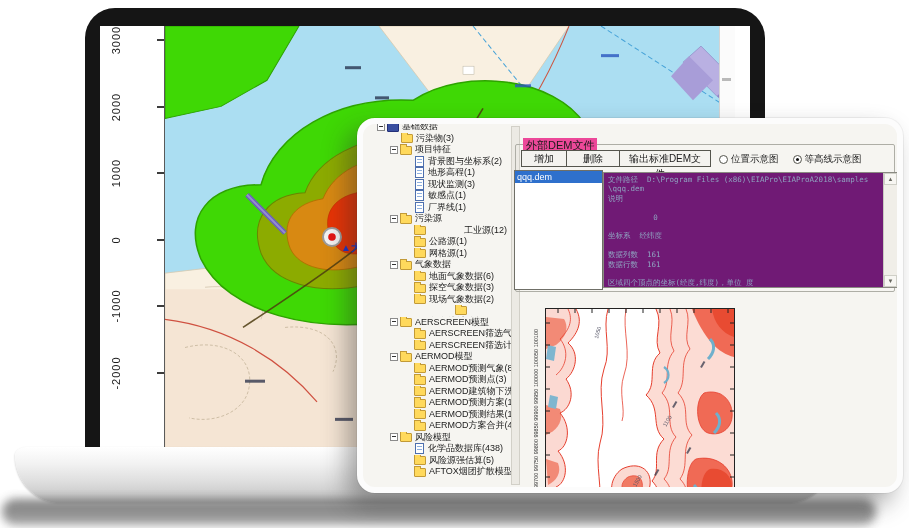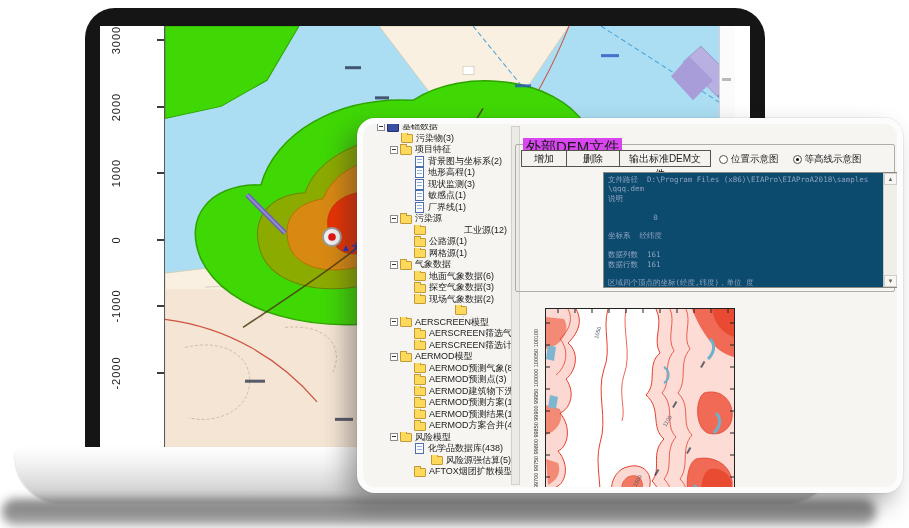--- a/index.html
+++ b/index.html
@@ -40,36 +40,36 @@
   .ic-folder{width:12px;height:9px;background:#ffd95c;border:1px solid #c29a37;border-radius:1px;margin-top:1px;}
   .ic-folder::before{content:"";position:absolute;top:-3px;left:-1px;width:5px;height:2px;background:#ffd95c;border:1px solid #c29a37;border-bottom:none;}
   .ic-doc{width:9px;height:11px;background:#fff;border:1px solid #4d6fae;margin-left:1px;margin-right:4px;}
   .ic-doc::after{content:"";position:absolute;left:1px;right:1px;top:2px;height:6px;
                  background:repeating-linear-gradient(180deg,#8fb0de 0 1px,transparent 1px 3px);}
   .ic-root{width:12px;height:10px;background:#3a4fa0;border:1px solid #232f78;border-radius:1px;}
   .tree-scroll{position:absolute;left:148px;top:2px;width:7px;bottom:2px;background:#eceae4;border:1px solid #d2d0c8;}
 
   
   .groupbox{position:absolute;left:152px;top:20px;width:378px;height:146px;border:1px solid #aeaea6;border-radius:2px;}
-  .group-title{position:absolute;left:160px;top:14px;background:#d946ef;padding:0 3px;font-size:15px;text-align:center;}
+  .group-title{position:absolute;left:160px;top:14px;background:#ec4899;padding:0 3px;font-size:11px;text-align:center;}
   .btn{position:absolute;height:17px;box-sizing:border-box;font-size:10px;line-height:15px;text-align:center;
        background:#f4f3ef;border:1px solid #55554d;cursor:default;}
   .btn-add{left:158px;top:26px;width:46px;}
   .btn-del{left:203px;top:26px;width:54px;}
   .btn-export{left:256px;top:26px;width:92px;}
   .radios{position:absolute;left:356px;top:29px;width:172px;display:flex;gap:14px;font-size:9.5px;}
   .radio{display:flex;align-items:center;gap:3px;white-space:nowrap;}
   .rdot{width:9px;height:9px;border-radius:50%;border:1px solid #55554d;background:#fff;box-sizing:border-box;position:relative;}
   .radio.sel .rdot::after{content:"";position:absolute;left:2px;top:2px;width:3px;height:3px;border-radius:50%;background:#111;}
 
   .filelist{position:absolute;left:151px;top:46px;width:87px;height:118px;background:#fff;border:1px solid #6f6f67;overflow:hidden;}
   .fitem{height:12px;line-height:12px;font-size:9px;padding:0 2px;white-space:nowrap;}
   .fitem.sel{background:#2e70cc;color:#fff;}
 
-  .fileinfo{position:absolute;left:240px;top:48px;width:296px;height:116px;background:#0c4a6e;border:1px solid #8a8a82;box-sizing:border-box;overflow:hidden;}
+  .fileinfo{position:absolute;left:240px;top:48px;width:296px;height:116px;background:#701a75;border:1px solid #8a8a82;box-sizing:border-box;overflow:hidden;}
   .fileinfo pre{position:absolute;left:4px;top:2px;right:16px;margin:0;font-family:"DejaVu Sans Mono","Liberation Mono",monospace;
                 font-size:7.5px;line-height:9.4px;color:#8fa3c0;white-space:pre;}
   .vscroll{position:absolute;right:0;top:0;width:14px;bottom:0;background:#f0eee8;border-left:1px solid #c9c9c1;}
   .sarrow{position:absolute;left:0;width:13px;height:12px;background:#f7f6f2;border:1px solid #cfcfc7;box-sizing:border-box;
           font-size:6px;line-height:10px;text-align:center;color:#66665e;}
   .sarrow.up{top:0;} .sarrow.down{bottom:0;}
 
   .preview-label{position:absolute;left:153px;top:170px;font-size:9.5px;white-space:nowrap;}
   .contour-ylab{position:absolute;left:170px;top:364px;width:182px;height:8px;transform:rotate(-90deg);
                 transform-origin:0 0;font-size:5.5px;color:#333;white-space:nowrap;letter-spacing:0;}
@@ -312,21 +312,21 @@
           </div>
           <div class="trow" style="padding-left: 15px;">
             <span class="expander"></span>
             <span class="ic ic-folder"></span>
             <span>风险模型</span>
           </div>
           <div class="trow" style="padding-left: 39px;">
             <span class="ic ic-doc"></span>
             <span>化学品数据库(438)</span>
           </div>
-          <div class="trow" style="padding-left: 39px; justify-content: flex-end;">
+          <div class="trow" style="padding-left: 39px;">
             <span class="ic ic-folder"></span>
             <span>风险源强估算(5)</span>
           </div>
           <div class="trow" style="padding-left: 39px;">
             <span class="ic ic-folder"></span>
             <span>AFTOX烟团扩散模型(3)</span>
           </div>
         </div>
       <div class="tree-scroll"></div>
 
@@ -341,20 +341,23 @@
           <div class="radio">
             <span class="rdot"></span>
             <span>位置示意图</span>
           </div>
           <div class="radio sel">
             <span class="rdot"></span>
             <span>等高线示意图</span>
           </div>
         </div>
 
+      <div class="filelist" id="fileList">
+          <div class="fitem sel">qqq.dem</div>
+        </div>
 
       <div class="fileinfo">
         <pre id="infoPre">文件路径  D:\Program Files (x86)\EIAPro\EIAProA2018\samples
 \qqq.dem
 说明
 
           0
 
 坐标系  经纬度
 

